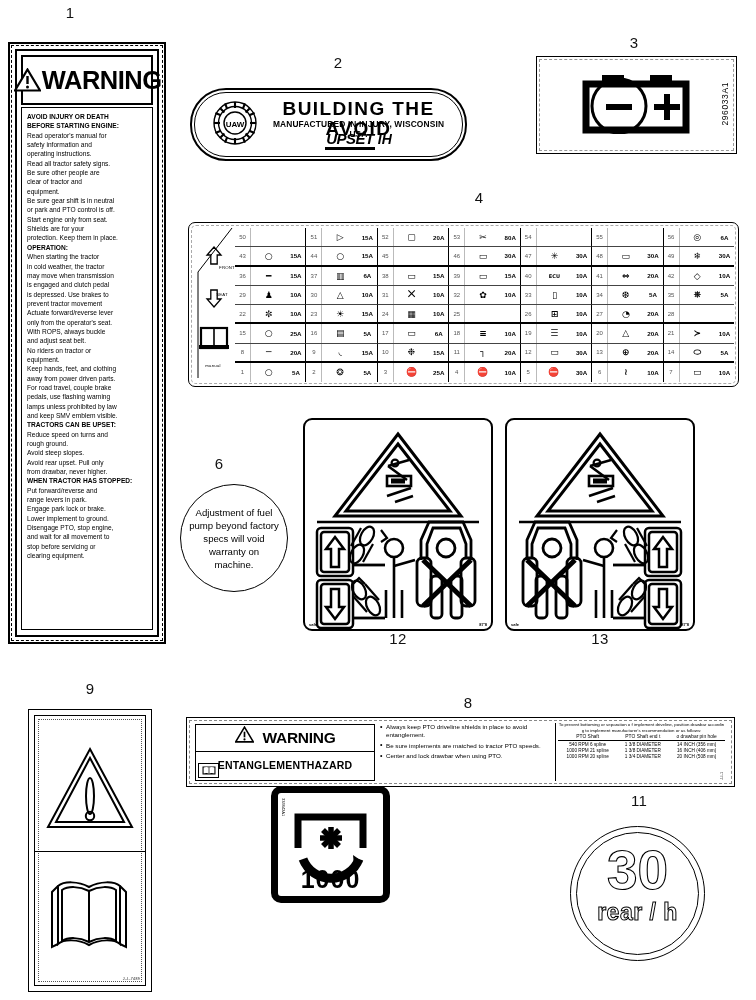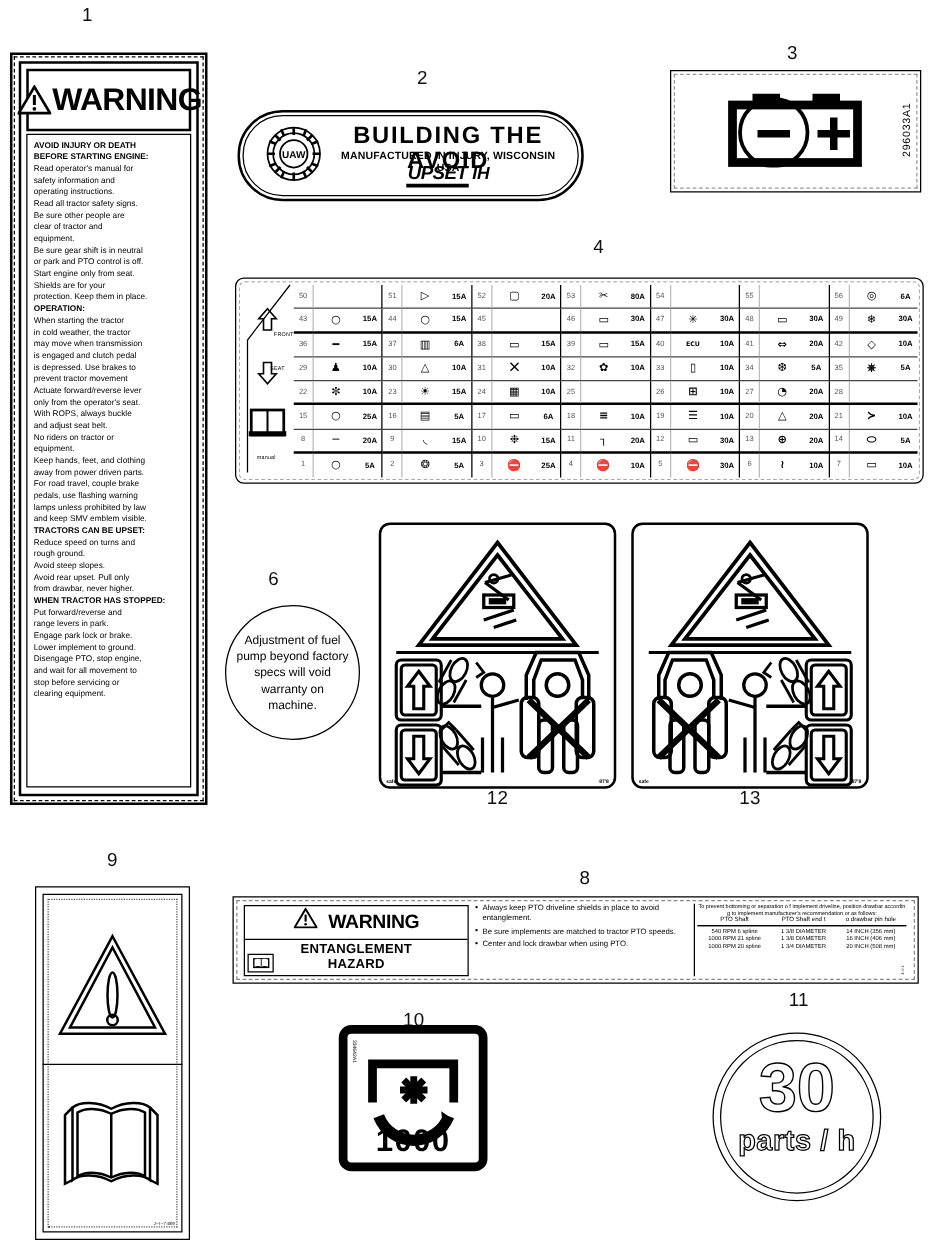--- a/index.html
+++ b/index.html
@@ -124,21 +124,21 @@
   
   #decal8{left:186px;top:717px;width:549px;height:70px;}
   #decal8 .plate{position:absolute;inset:0;border:1.5px solid #000;background:#fff;}
   #decal8 .dashp{position:absolute;left:3px;top:3px;right:3px;bottom:3px;border:1px dashed #888;}
   .d8warn{position:absolute;left:9px;top:7px;width:178px;height:55px;border:1.5px solid #000;}
   .d8warnbar{position:absolute;left:0;top:0;right:0;height:26px;border-bottom:1.5px solid #000;
     display:flex;align-items:center;justify-content:center;gap:1px;}
   .d8warnbar .wtxt{font-weight:bold;font-size:15.5px;letter-spacing:-.3px;
     font-family:"Liberation Sans", sans-serif;}
   .d8haz{position:absolute;left:0;top:26px;right:0;bottom:0;display:flex;align-items:center;
-    justify-content:center;flex-direction:column;}
+    justify-content:center;}
   .d8haz span{font-weight:bold;font-size:10.5px;line-height:11.5px;letter-spacing:.2px;
     font-family:"Liberation Sans", sans-serif;}
   .bookico{position:absolute;left:2px;bottom:2px;width:19px;height:13px;border:1.5px solid #000;
     background:#fff;display:flex;align-items:center;justify-content:center;}
   .d8bul{position:absolute;left:194px;top:6px;width:170px;height:58px;
     border-right:1.5px solid #000;padding-right:5px;}
   .d8bul ul{margin:0;padding:0;list-style:none;}
   .d8bul li{font-size:6.2px;line-height:8.4px;margin-bottom:2px;position:relative;padding-left:6px;
     font-family:"Liberation Sans", sans-serif;}
   .d8bul li:before{content:"\2022";position:absolute;left:0;top:-0.5px;font-size:7px;}
@@ -147,21 +147,21 @@
     font-family:"Liberation Sans", sans-serif;}
   .d8tbl table{width:100%;border-collapse:collapse;margin-top:1px;}
   .d8tbl th{font-size:4.9px;font-weight:normal;padding:0 1px 1px 1px;text-align:center;
     border-bottom:1px solid #000;font-family:"Liberation Sans", sans-serif;}
   .d8tbl td{font-size:4.7px;padding:0.6px 1px;text-align:center;
     font-family:"Liberation Sans", sans-serif;}
   .d8pn{position:absolute;right:1px;bottom:2px;font-size:3.2px;writing-mode:vertical-rl;
     transform:rotate(180deg);font-family:"Liberation Sans", sans-serif;}
 
   
-  #decal10{left:271px;top:820px;width:119px;height:117px;}
+  #decal10{left:271px;top:786px;width:119px;height:117px;}
   #decal10 .sq{position:absolute;inset:0;border:7px solid #000;border-radius:10px;background:#fff;}
   #decal10 .lbl{position:absolute;left:0;right:0;bottom:9px;text-align:center;
     font-size:25px;font-weight:bold;letter-spacing:1px;font-family:"Liberation Sans", sans-serif;}
   #decal10 .pn{position:absolute;left:10px;top:12px;font-size:4px;writing-mode:vertical-rl;
     font-family:"Liberation Sans", sans-serif;}
 
   
   #decal11{left:570px;top:826px;width:135px;height:135px;}
   #decal11 .c1{position:absolute;inset:0;border:1.2px solid #000;border-radius:50%;}
   #decal11 .c2{position:absolute;left:6px;top:6px;right:6px;bottom:6px;border:1.2px solid #000;border-radius:50%;}
@@ -883,16 +883,16 @@
       </g>
     </svg>
     <div class="lbl">1000</div>
     <div class="pn">334642A1</div>
   </div>
 
   <div class="abs" id="decal11">
     <div class="c1"></div>
     <div class="c2"></div>
     <div class="num">30</div>
-    <div class="unit">parts / h</div>
+    <div class="unit">rear / h</div>
   </div>
 
 </div>
 
 </body></html>

